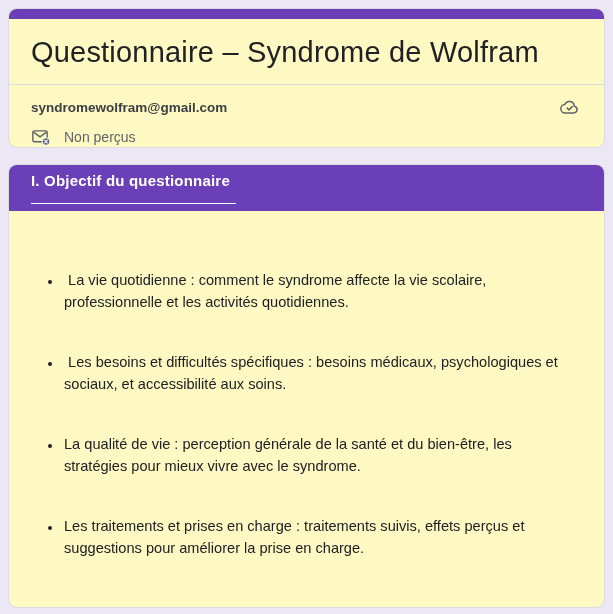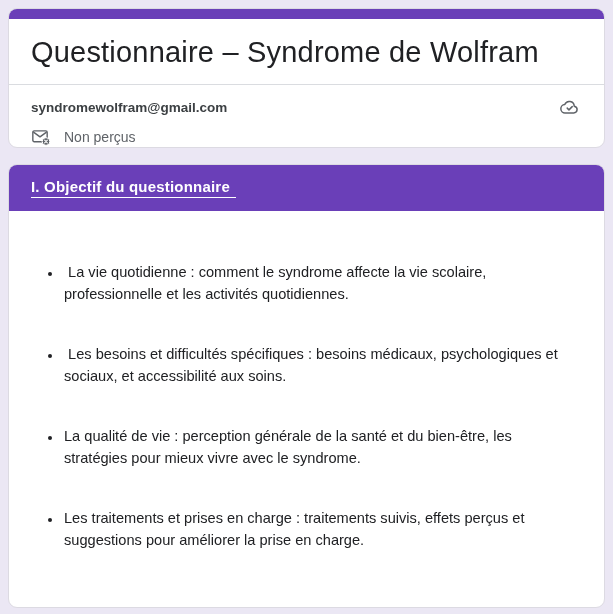--- a/index.html
+++ b/index.html
@@ -5,21 +5,21 @@
   * { box-sizing: border-box; margin: 0; padding: 0; }
   html, body {
     width: 613px; height: 614px;
     font-family: "Liberation Sans", sans-serif;
     background: #ebe7f4;
     overflow: hidden;
   }
   .page { padding: 8px; }
 
   .card {
-    background: #ffffff;
+    background: #fef9c3;
     border: 1px solid #dcdae2;
     border-radius: 9px;
     width: 597px;
     overflow: hidden;
   }
 
   
   .card-header { height: 140px; margin-bottom: 16px; display: flex; flex-direction: column; }
   .accent-band { height: 10px; background: #6a3fb8; flex: none; }
   .title-block { padding: 13px 22px 0 22px; height: 64px; }
@@ -49,27 +49,27 @@
   
   .card-section { height: 444px; display: flex; flex-direction: column; }
   .section-header {
     height: 46px; background: #6a3fb8; flex: none;
     display: flex; align-items: center; padding: 0 22px;
   }
   .section-title {
     color: #ffffff; font-size: 15px; font-weight: 700;
     letter-spacing: 0.2px;
     border-bottom: 1.5px solid #ffffff;
-    padding-right: 6px; padding-bottom: 2px;
+    padding-right: 6px; padding-bottom: 14px;
   }
   .section-body { padding: 50px 26px 0 34px; }
   .bullet-list { list-style: disc; padding-left: 19px; }
   .bullet-list li {
     font-size: 14.6px; line-height: 22px; color: #202124;
-    margin-bottom: 38px; padding-left: 2px;
+    margin-bottom: 38px; padding-left: 2px; margin-top: 8px;
   }
   .bullet-list li::marker { color: #202124; font-size: 12px; }
   .bullet-text { white-space: pre-wrap; }
 </style>
 </head>
 <body>
 
 <div class="page">
 
   <div class="card card-header">

